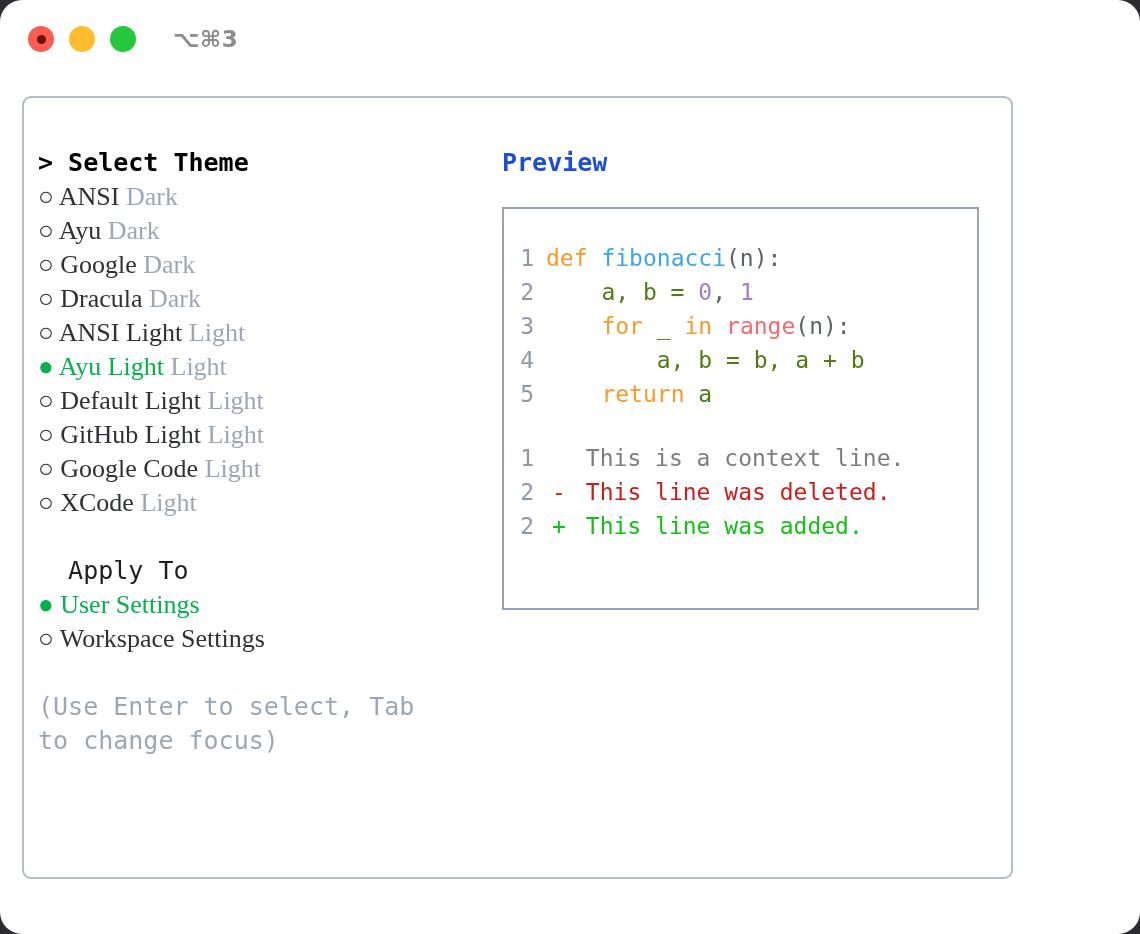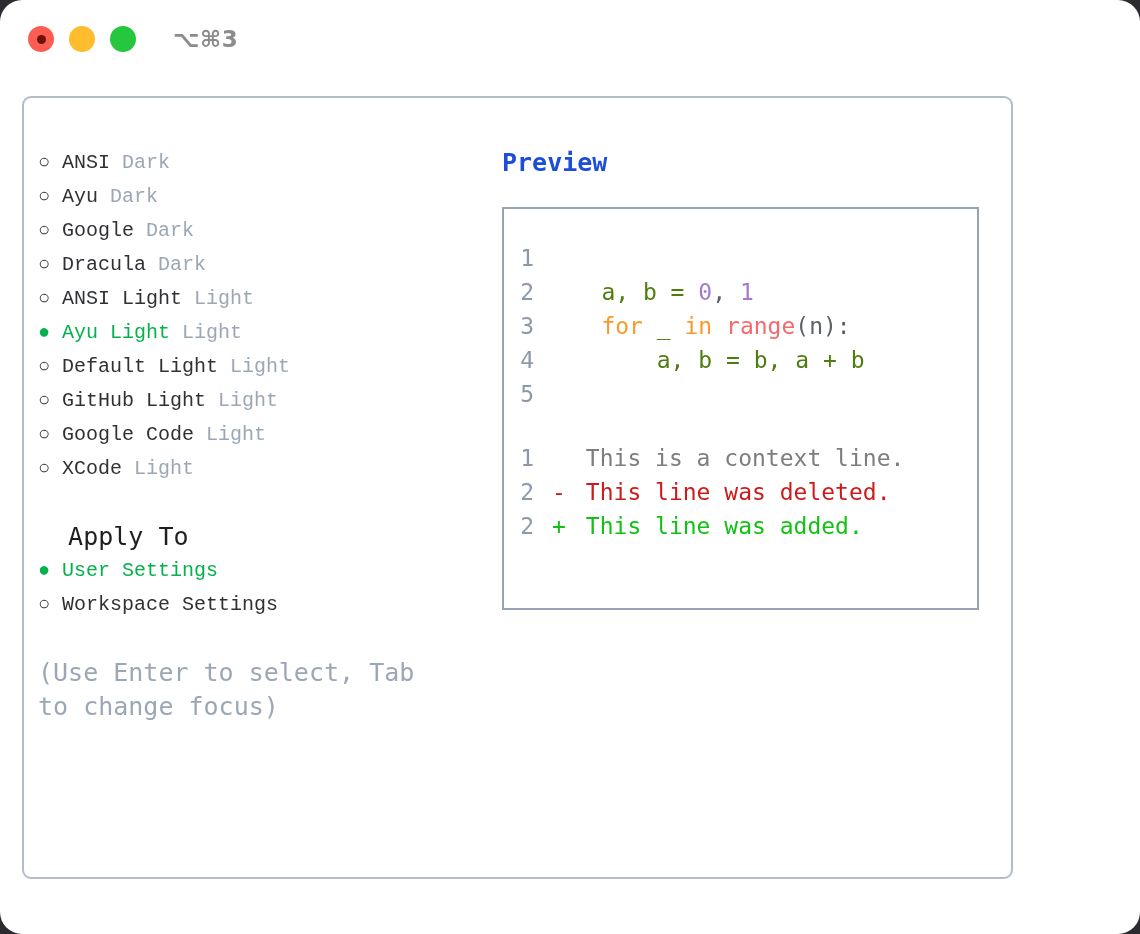--- a/index.html
+++ b/index.html
@@ -96,22 +96,22 @@
 
   
   .left-col {
     position: absolute;
     left: 14px;
     top: 48px;
     width: 460px;
   }
 
   .mono-line {
-    font-family: Liberation Mono, monospace;
-    font-size: 20px;
+    font-family: Liberation Serif, serif;
+    font-size: 26px;
     line-height: 34px;
     white-space: pre;
     color: #2f3134;
   }
 
   .section-head {
     font-weight: 700;
     color: #000000;
     font-size: 25px;
     line-height: 34px;
@@ -205,20 +205,21 @@
       <div class="dot dot-red"></div>
       <div class="dot dot-yellow"></div>
       <div class="dot dot-green"></div>
       <div class="shortcut">⌥⌘3</div>
     </div>
 
     <div class="panel">
       <div class="columns">
 
         <div class="left-col">
+          <div class="section-head">&gt; Select Theme</div>
           <div id="theme-list">
               <div class="mono-line"><span class="marker">○</span><span> </span><span class="opt-label">ANSI</span><span> </span><span class="opt-tag">Dark</span></div>
               <div class="mono-line"><span class="marker">○</span><span> </span><span class="opt-label">Ayu</span><span> </span><span class="opt-tag">Dark</span></div>
               <div class="mono-line"><span class="marker">○</span><span> </span><span class="opt-label">Google</span><span> </span><span class="opt-tag">Dark</span></div>
               <div class="mono-line"><span class="marker">○</span><span> </span><span class="opt-label">Dracula</span><span> </span><span class="opt-tag">Dark</span></div>
               <div class="mono-line"><span class="marker">○</span><span> </span><span class="opt-label">ANSI Light</span><span> </span><span class="opt-tag">Light</span></div>
               <div class="mono-line selected"><span class="marker">●</span><span> </span><span class="opt-label">Ayu Light</span><span> </span><span class="opt-tag">Light</span></div>
               <div class="mono-line"><span class="marker">○</span><span> </span><span class="opt-label">Default Light</span><span> </span><span class="opt-tag">Light</span></div>
               <div class="mono-line"><span class="marker">○</span><span> </span><span class="opt-label">GitHub Light</span><span> </span><span class="opt-tag">Light</span></div>
               <div class="mono-line"><span class="marker">○</span><span> </span><span class="opt-label">Google Code</span><span> </span><span class="opt-tag">Light</span></div>
@@ -233,25 +234,25 @@
               <div class="mono-line"><span class="marker">○</span><span> </span><span class="opt-label">Workspace Settings</span></div>
             </div>
 
           <div class="hint">(Use Enter to select, Tab to change focus)</div>
         </div>
 
         <div class="right-col">
           <div class="preview-title">Preview</div>
           <div class="code-card">
             <div id="code-lines">
-                <div class="code-row"><span class="lineno">1</span></div>
+                <div class="code-row"><span class="lineno">1</span><span class="codetext"><span class="tok-kw">def </span><span class="tok-fn">fibonacci</span><span class="tok-punc">(n):</span></span></div>
                 <div class="code-row"><span class="lineno">2</span><span class="codetext"><span class="tok-var">    a, b = </span><span class="tok-num">0</span><span class="tok-punc">, </span><span class="tok-num">1</span></span></div>
                 <div class="code-row"><span class="lineno">3</span><span class="codetext"><span class="tok-var">    </span><span class="tok-kw">for</span><span class="tok-var"> _ </span><span class="tok-kw">in</span><span class="tok-var"> </span><span class="tok-call">range</span><span class="tok-punc">(n):</span></span></div>
                 <div class="code-row"><span class="lineno">4</span><span class="codetext"><span class="tok-var">        a, b = b, a + b</span></span></div>
-                <div class="code-row"><span class="lineno">5</span></div>
+                <div class="code-row"><span class="lineno">5</span><span class="codetext"><span class="tok-var">    </span><span class="tok-kw">return</span><span class="tok-var"> a</span></span></div>
               </div>
             <div class="gap-row"></div>
             <div id="diff-lines">
                 <div class="code-row"><span class="lineno">1</span><span class="diff-ctx" style="width: 26px; display: inline-block; text-align: center;"> </span><span class="diff-ctx"> This is a context line.</span></div>
                 <div class="code-row"><span class="lineno">2</span><span class="diff-del" style="width: 26px; display: inline-block; text-align: center;">-</span><span class="diff-del"> This line was deleted.</span></div>
                 <div class="code-row"><span class="lineno">2</span><span class="diff-add" style="width: 26px; display: inline-block; text-align: center;">+</span><span class="diff-add"> This line was added.</span></div>
               </div>
           </div>
         </div>
 

